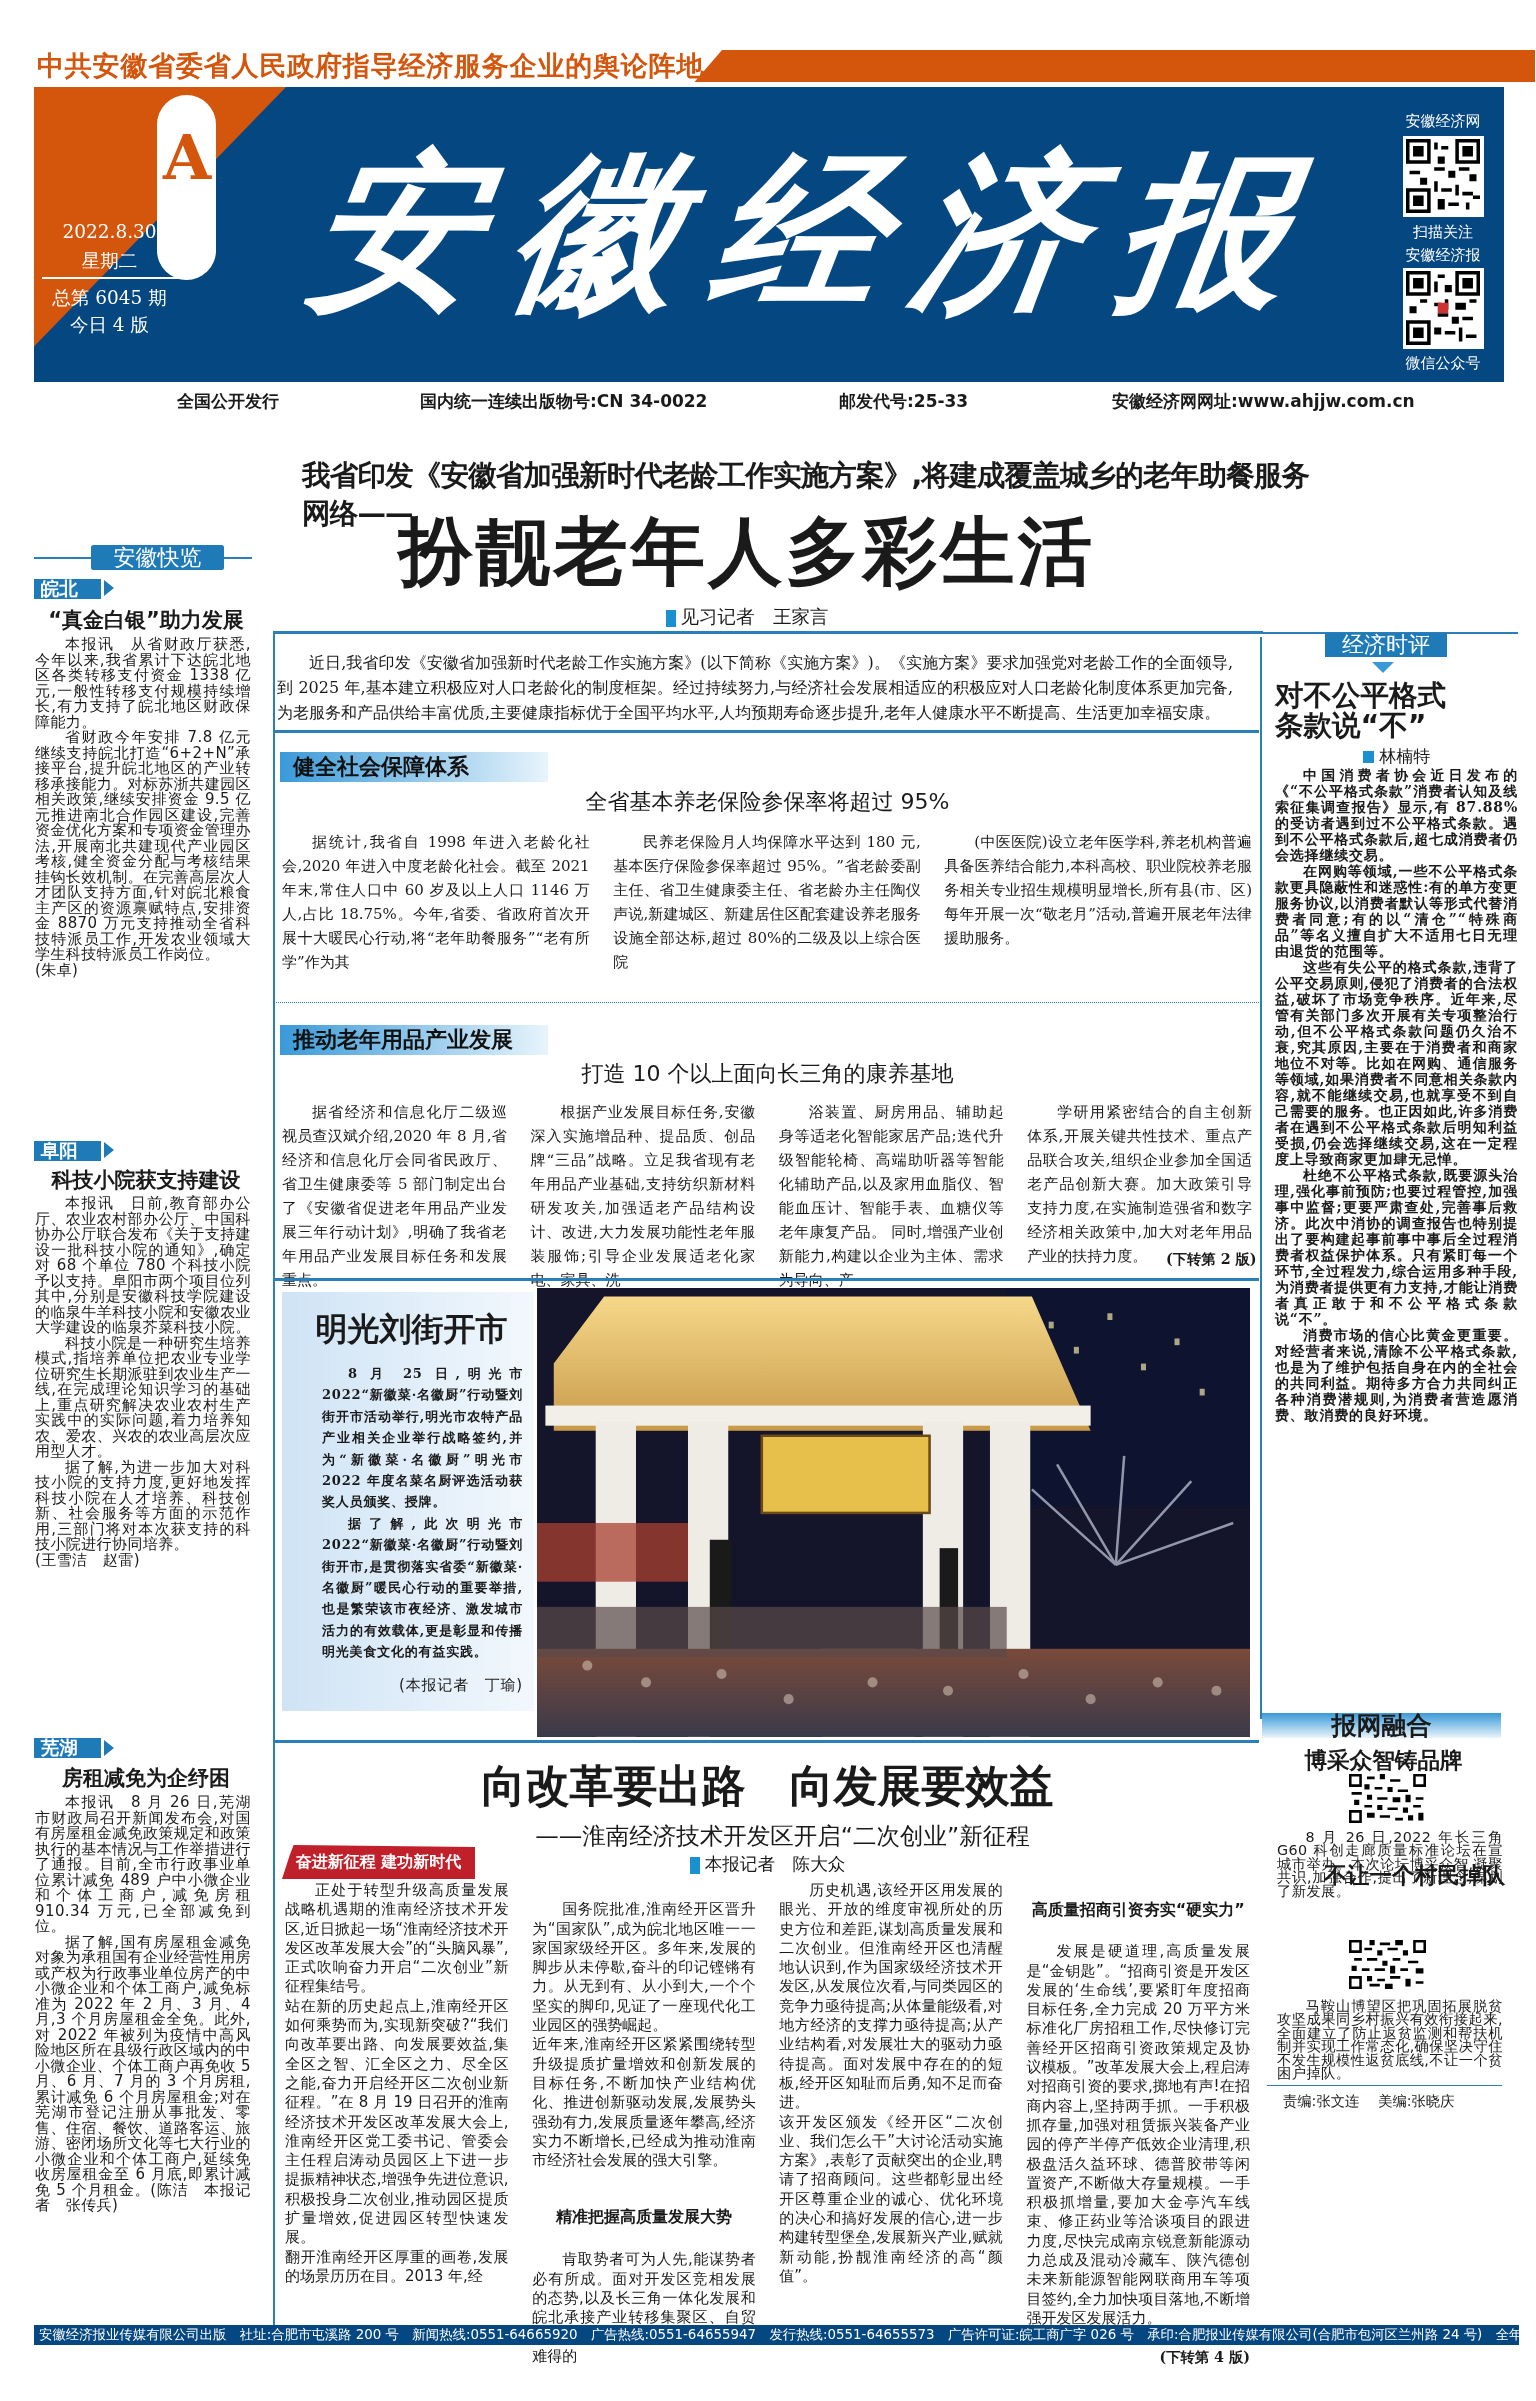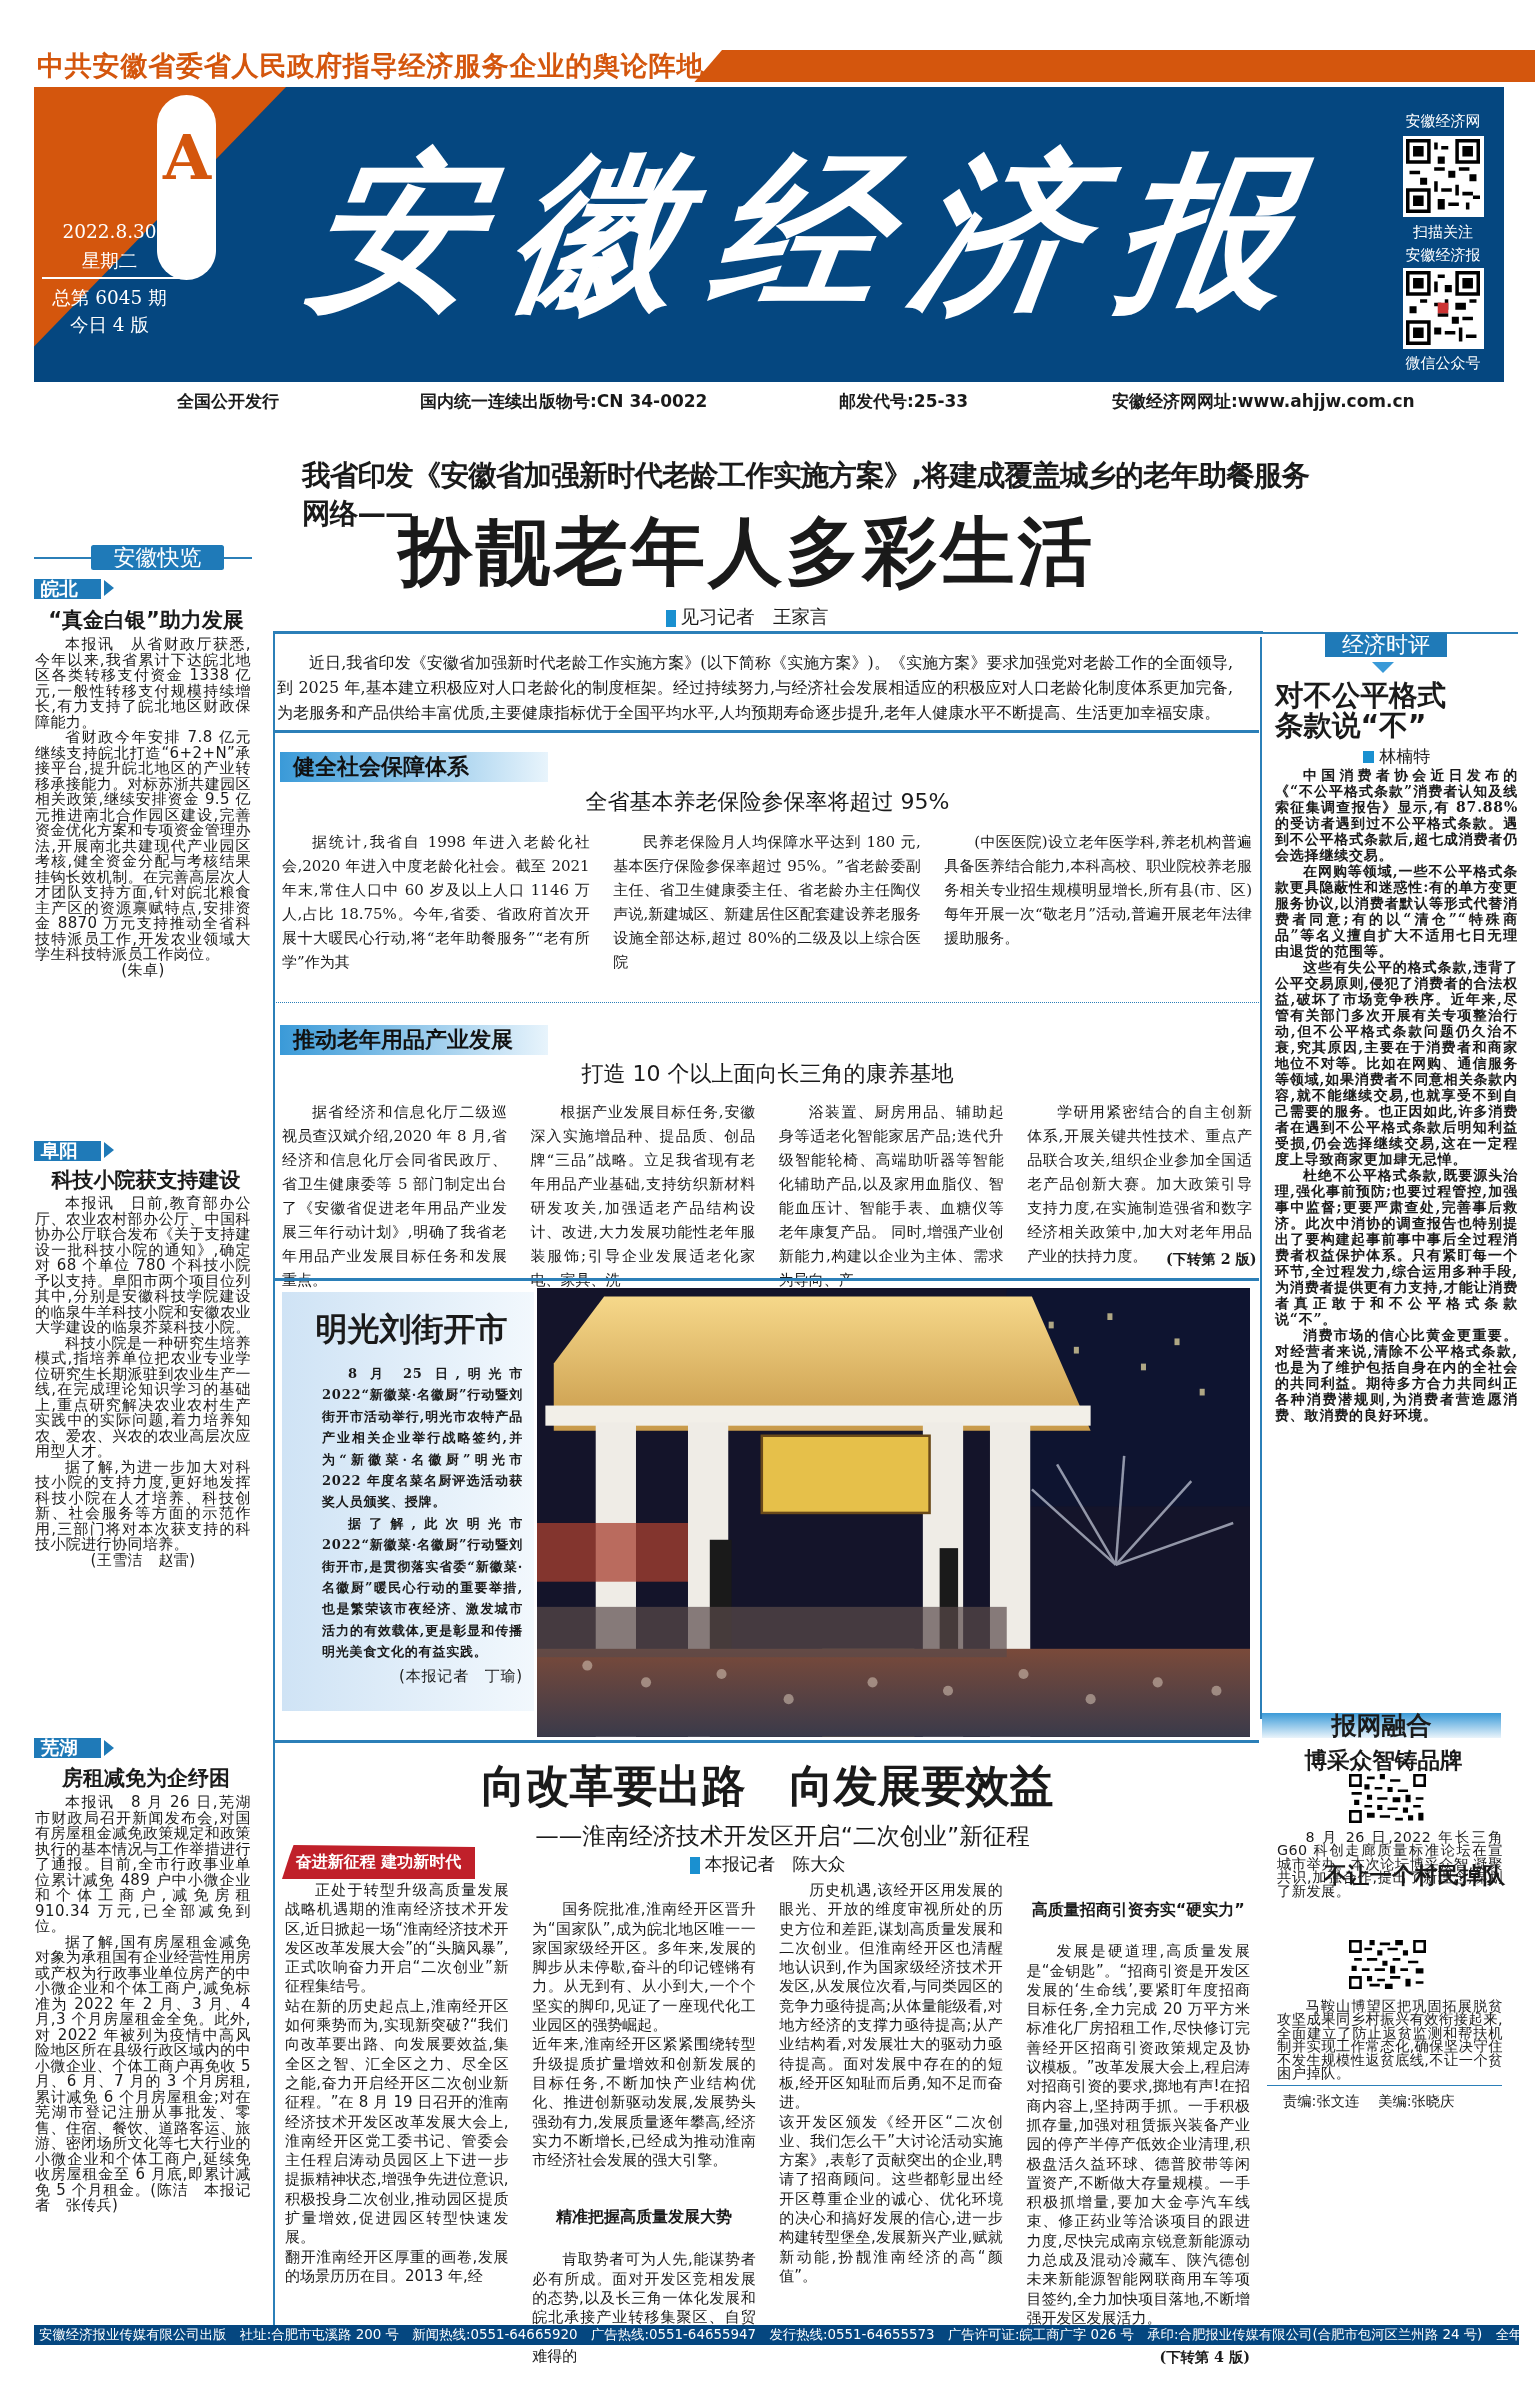--- a/index.html
+++ b/index.html
@@ -32,21 +32,21 @@
 .sechead{position:absolute;height:30px;width:268px;background:linear-gradient(90deg,#3a9ad8,#e8f4fc);color:#111;font:bold 22px "DejaVu Sans",sans-serif;padding-left:13px;line-height:30px}
 .subhead{position:absolute;font:22px "DejaVu Sans",sans-serif;text-align:center}
 .cols{position:absolute;display:flex;gap:23.5px;font:15px "DejaVu Serif",serif;line-height:24px}
 .cols p{flex:1;text-align:justify;text-indent:2em}
 #kuailan{left:91px;top:545px;width:133px;height:25px;background:#1f7ab8;color:#fff;font:22px "DejaVu Sans",sans-serif;text-align:center;line-height:25px;border-radius:2.5px}
 .regtag{position:absolute;left:34px;height:20px;width:67px;background:#1f7ab8;color:#fff;font:bold 18.5px "DejaVu Sans",sans-serif;padding-left:6.7px;line-height:20px}
 .regarrow{position:absolute;width:0;height:0;border-top:8.4px solid transparent;border-bottom:8.4px solid transparent;border-left:10px solid #1f7ab8}
 .ltitle{position:absolute;left:37px;width:218px;font:bold 21px "DejaVu Sans",sans-serif;text-align:center}
 .ltext{position:absolute;left:35px;width:216px;font:15px "DejaVu Sans",sans-serif;line-height:15.5px;text-align:justify;letter-spacing:0.4px}
 .ltext p{text-indent:2em}
-.lsign{text-align:center;display:block}
+.lsign{text-align:left;display:block}
 
 .rtext{position:absolute;left:1275px;width:243px;font:bold 14px "DejaVu Serif",serif;line-height:16px;text-align:justify;letter-spacing:0.8px}
 .rtext p{text-indent:2em}
 
 #photo{left:537px;top:1288px;width:713px;height:449px;overflow:hidden;background:linear-gradient(180deg,#1c1c2e 0%,#2a2030 30%,#5a3a2a 55%,#3a3040 80%,#2a2a3a 100%)}
 #mg-box{left:282px;top:1292px;width:252px;height:419px;background:linear-gradient(90deg,#cfe3f5,#f2f8fd)}
 
 #footer{left:34px;top:2325px;width:1485px;height:20px;background:#054780;color:#fff;font:13.4px "DejaVu Sans",sans-serif;line-height:20px;white-space:nowrap;overflow:hidden;padding-left:5px}
 </style>
 </head>
@@ -127,21 +127,21 @@
   <p>学研用紧密结合的自主创新体系,开展关键共性技术、重点产品联合攻关,组织企业参加全国适老产品创新大赛。加大政策引导支持力度,在实施制造强省和数字经济相关政策中,加大对老年用品产业的扶持力度。</p>
 </div>
 <div class="abs" style="left:1166px;top:1250px;font:bold 14.3px 'DejaVu Serif',serif">(下转第 2 版)</div>
 <div class="hline" style="left:273px;top:1278px;width:986px"></div>
 
 <div class="abs" id="mg-box"></div>
 <div class="abs" style="left:294px;top:1308px;width:235px;text-align:center;font:bold 32px 'DejaVu Sans',sans-serif">明光刘街开市</div>
 <div class="abs" style="left:322px;top:1363px;width:201px;font:bold 13px 'DejaVu Serif',serif;line-height:21.4px;text-align:justify;letter-spacing:0.8px">
   <p style="text-indent:2em">8 月 25 日,明光市 2022“新徽菜·名徽厨”行动暨刘街开市活动举行,明光市农特产品产业相关企业举行战略签约,并为“新徽菜·名徽厨”明光市 2022 年度名菜名厨评选活动获奖人员颁奖、授牌。</p>
   <p style="text-indent:2em">据了解,此次明光市 2022“新徽菜·名徽厨”行动暨刘街开市,是贯彻落实省委“新徽菜·名徽厨”暖民心行动的重要举措,也是繁荣该市夜经济、激发城市活力的有效载体,更是彰显和传播明光美食文化的有益实践。</p>
-  <p style="text-align:right;font:15px 'DejaVu Sans',sans-serif;margin-top:4px">(本报记者　丁瑜)</p>
+  <p style="text-align:right;font:15px 'DejaVu Sans',sans-serif;margin-top:13px">(本报记者　丁瑜)</p>
 </div>
 <div class="abs" id="photo">
   <svg width="713" height="449" viewBox="0 0 850 535">
     <defs>
       <linearGradient id="roof" x1="0" y1="0" x2="0" y2="1">
           <stop offset="0" stop-color="#f6d88a"></stop>
           <stop offset="1" stop-color="#c89a4a"></stop>
         </linearGradient>
       <linearGradient id="crowd" x1="0" y1="0" x2="0" y2="1">
           <stop offset="0" stop-color="#7a4a3a"></stop>

